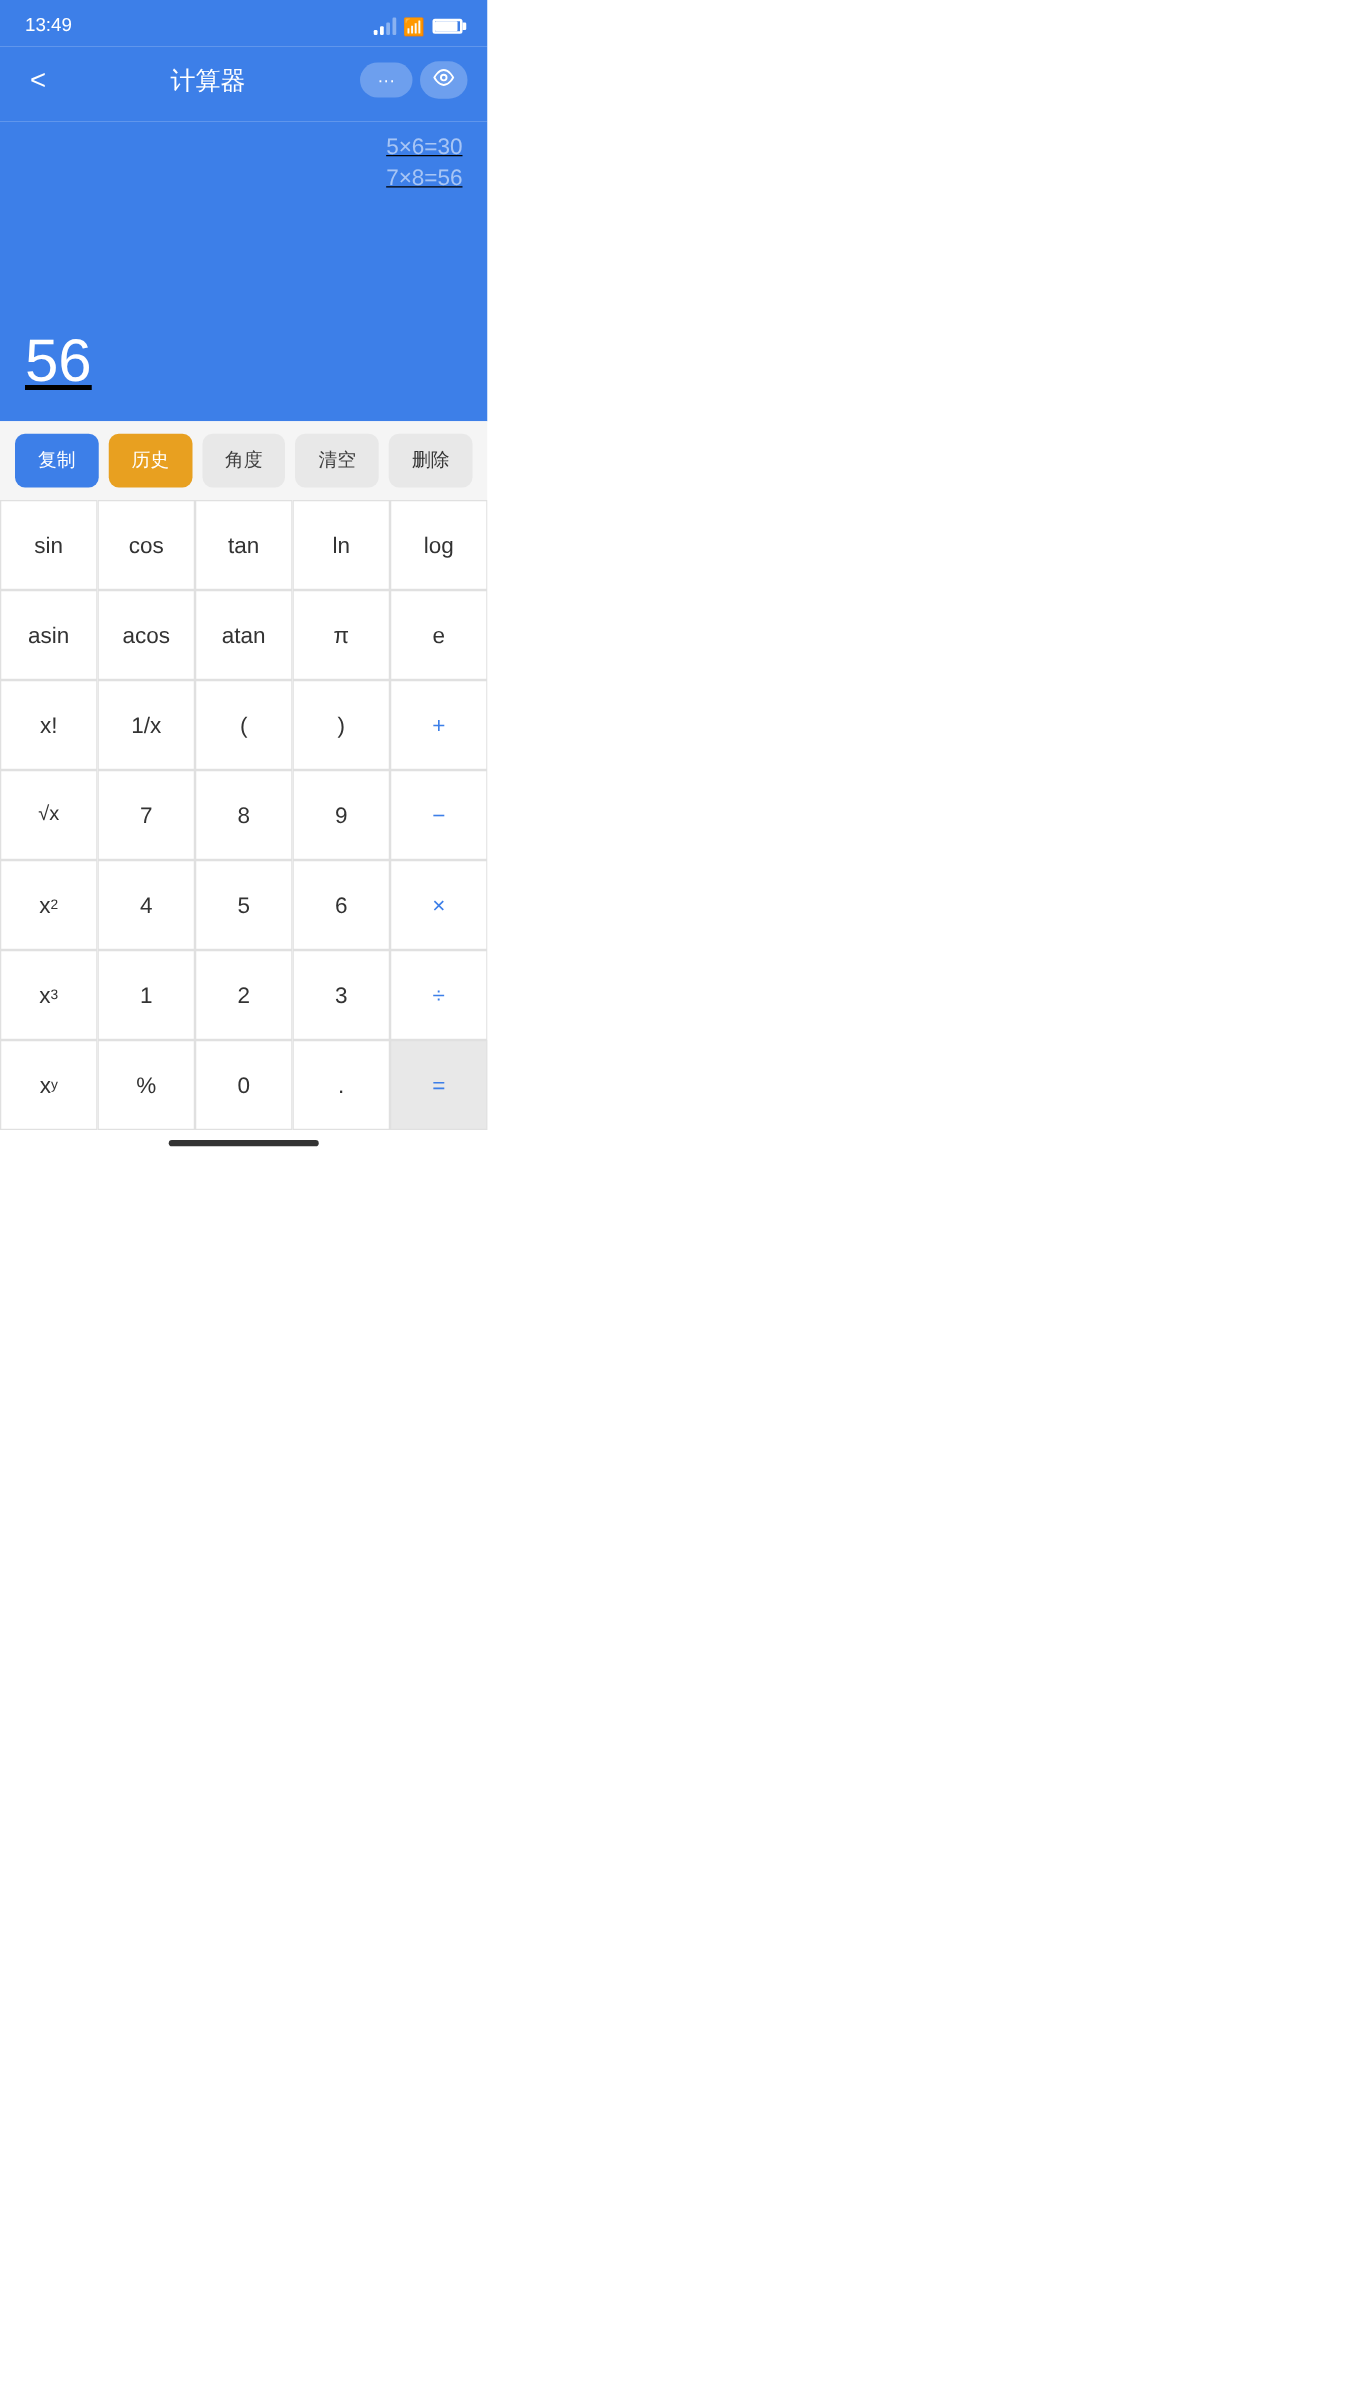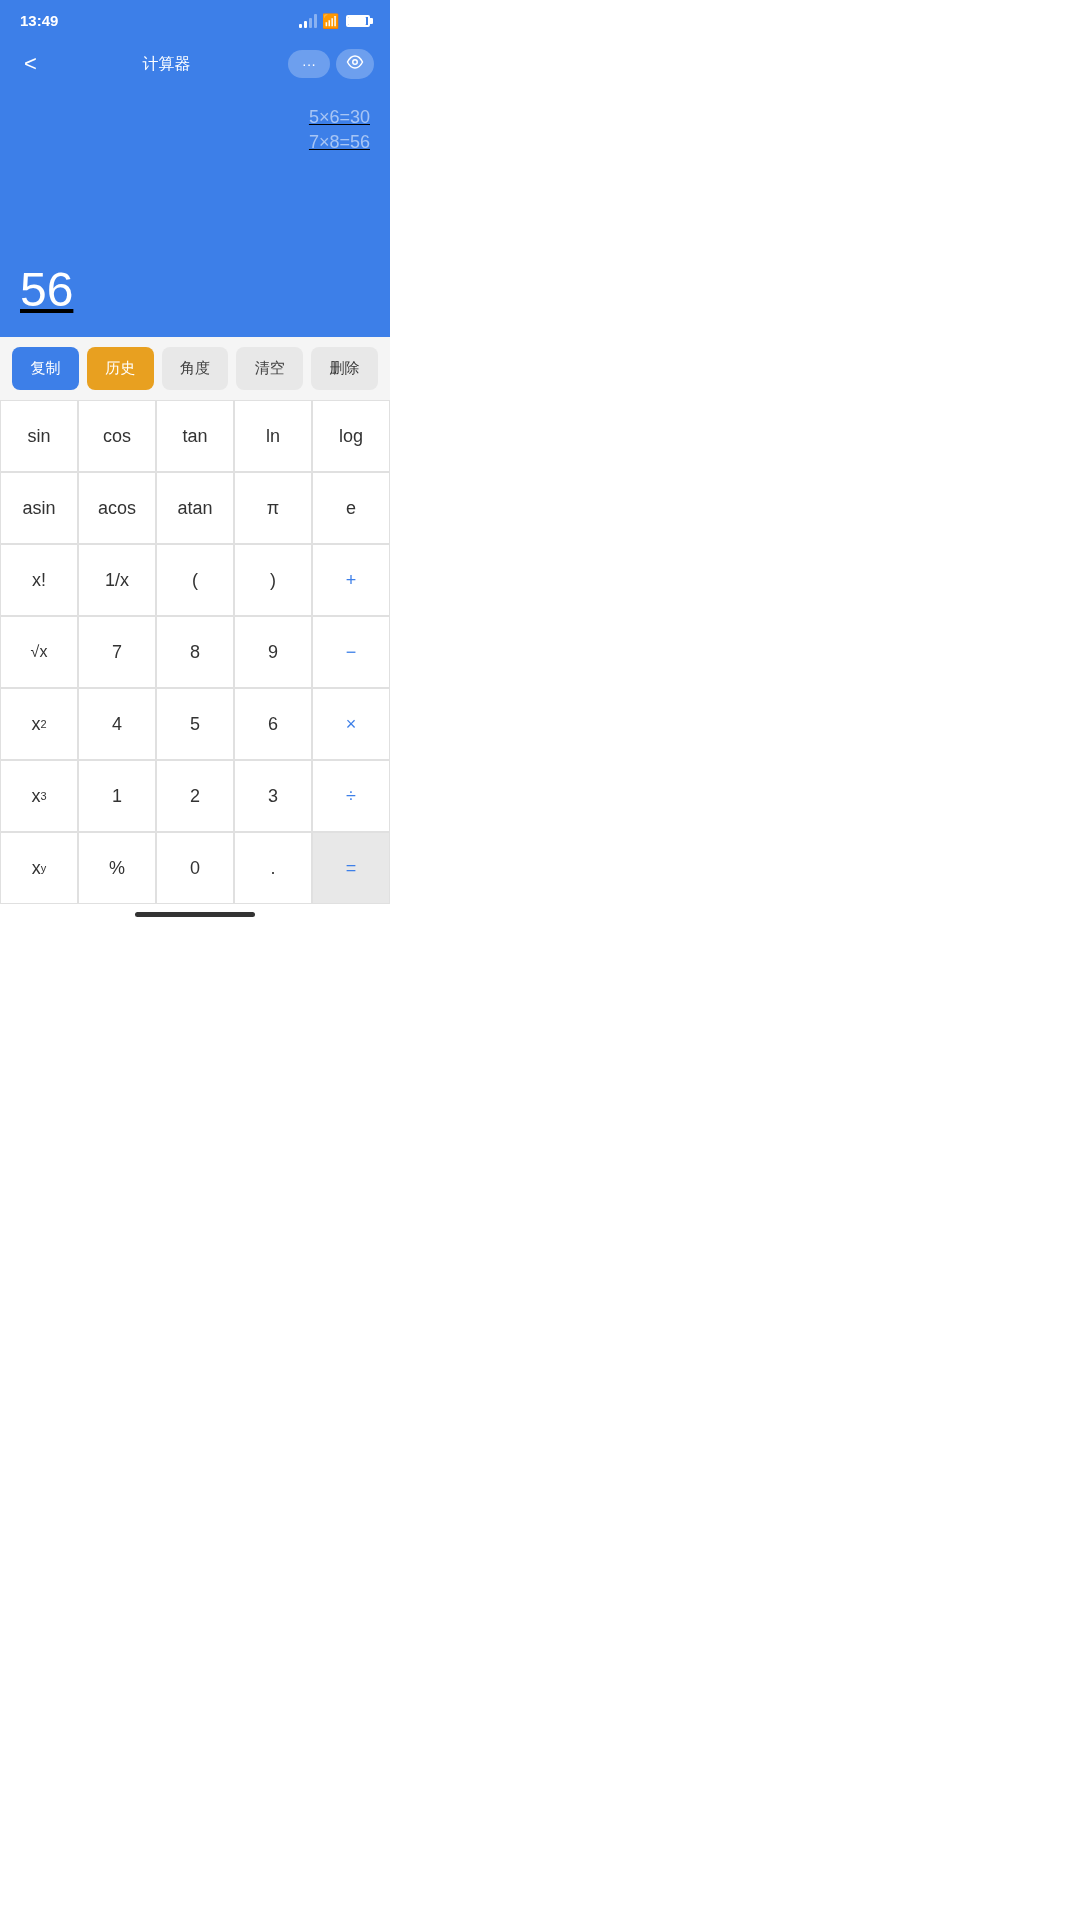--- a/index.html
+++ b/index.html
@@ -14,21 +14,21 @@
 
     
     .status-bar {
       background: #3d7fe8;
       display: flex;
       justify-content: space-between;
       align-items: center;
       padding: 12px 20px 8px;
       color: white;
       font-size: 15px;
-      font-weight: 700;
+      font-weight: 400;
     }
     .status-right {
       display: flex;
       align-items: center;
       gap: 6px;
     }
     .signal-bars {
       display: flex;
       align-items: flex-end;
       gap: 2px;
@@ -78,21 +78,21 @@
     }
     .header-back {
       color: white;
       font-size: 22px;
       font-weight: 300;
       cursor: pointer;
       padding: 4px 8px;
     }
     .header-title {
       color: white;
-      font-size: 16px;
+      font-size: 20px;
       font-weight: 500;
     }
     .header-actions {
       display: flex;
       gap: 6px;
       align-items: center;
     }
     .header-btn {
       background: rgba(255,255,255,0.25);
       border-radius: 20px;

